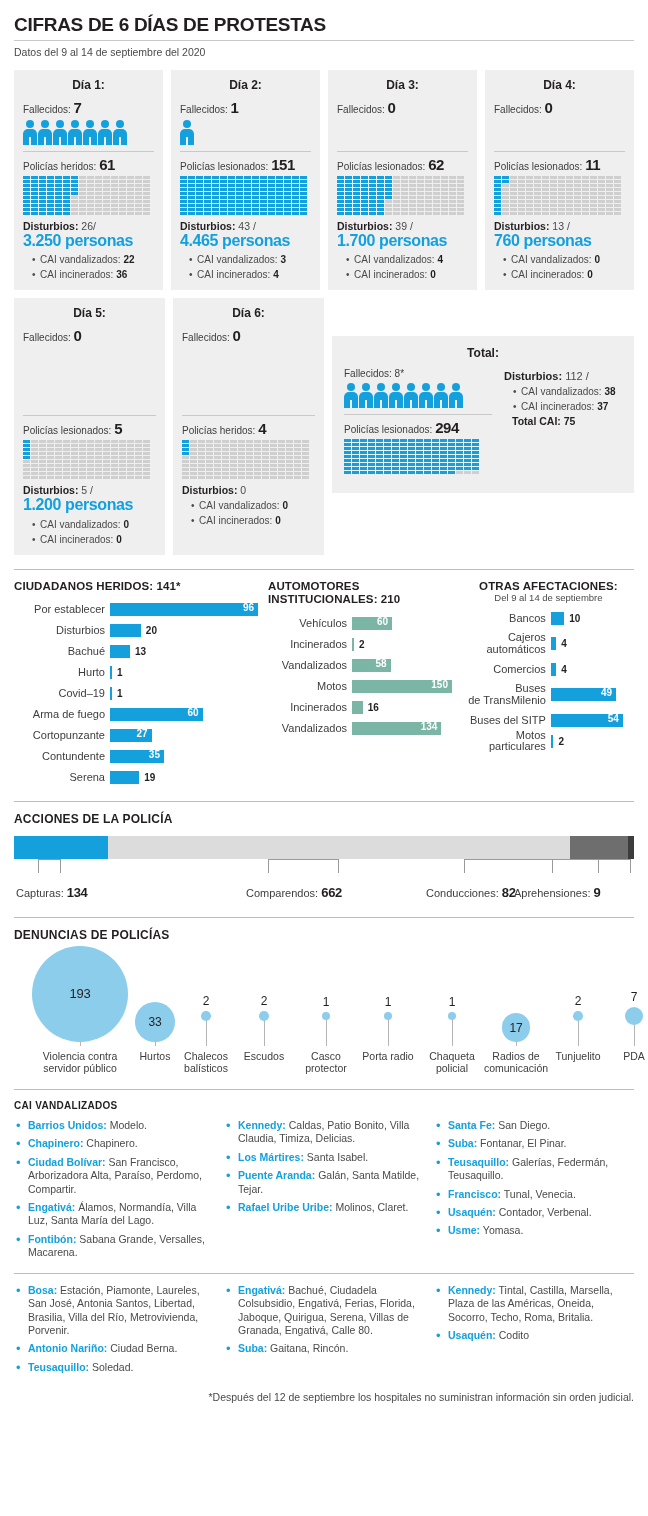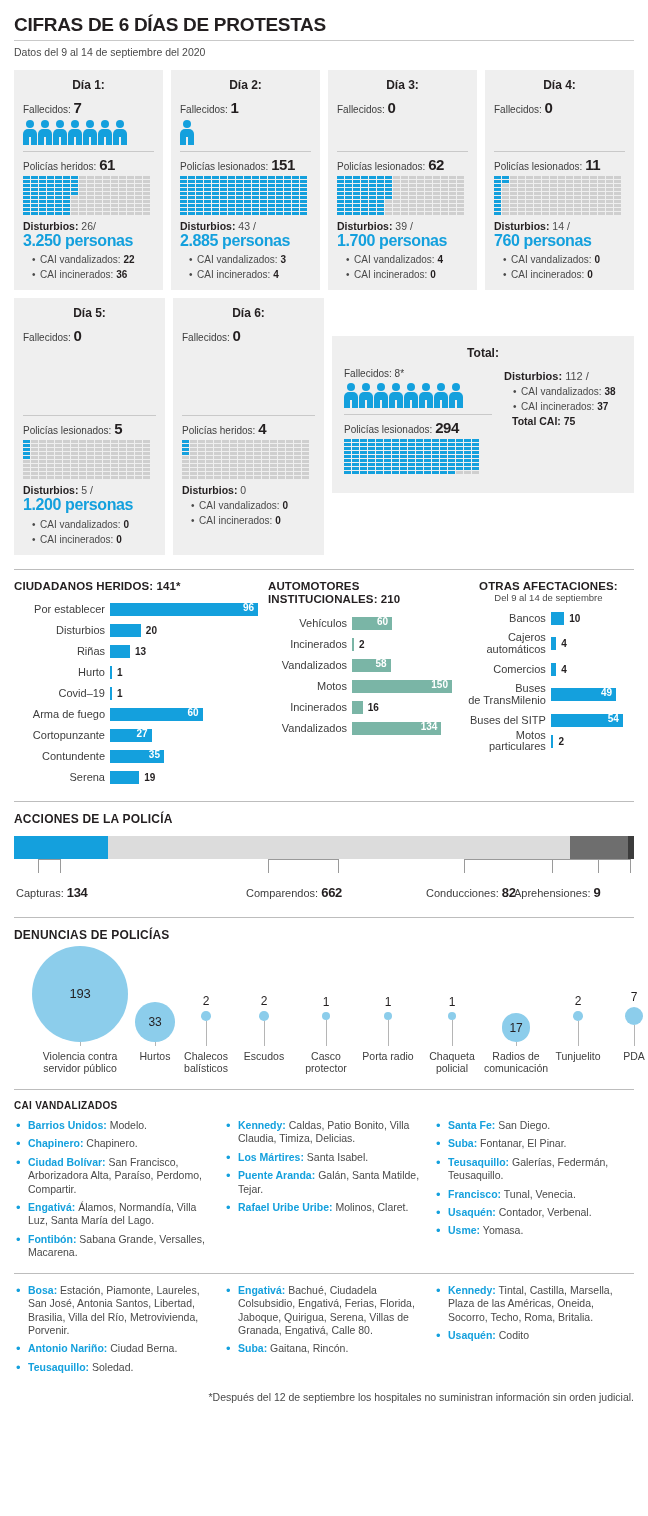--- a/index.html
+++ b/index.html
@@ -497,21 +497,21 @@
           <div class="cell on" style="width: 7px;"></div>
           <div class="cell on" style="width: 7px;"></div>
           <div class="cell on" style="width: 7px;"></div>
           <div class="cell on" style="width: 7px;"></div>
           <div class="cell on" style="width: 7px;"></div>
           <div class="cell on" style="width: 7px;"></div>
           <div class="cell on" style="width: 7px;"></div>
           <div class="cell on" style="width: 7px;"></div>
         </div>
         <div class="dist"><b>Disturbios:</b> <span>43 /</span></div>
-        <div class="people-big">2.885 personas</div>
+        <div class="people-big">4.465 personas</div>
         <ul class="bullets">
           <li><span>CAI vandalizados:</span> <b>3</b></li>
           <li><span>CAI incinerados:</span> <b>4</b></li>
         </ul>
       </div>
       <div class="card w4">
         <div class="day-title">Día 3:</div>
         <div class="lbl"><span>Fallecidos:</span> <span class="big">0</span></div>
         <div class="people"></div>
         <div class="divider"></div>
@@ -846,21 +846,21 @@
           <div class="cell" style="width: 7px;"></div>
           <div class="cell" style="width: 7px;"></div>
           <div class="cell" style="width: 7px;"></div>
           <div class="cell" style="width: 7px;"></div>
           <div class="cell" style="width: 7px;"></div>
           <div class="cell" style="width: 7px;"></div>
           <div class="cell" style="width: 7px;"></div>
           <div class="cell" style="width: 7px;"></div>
           <div class="cell" style="width: 7px;"></div>
         </div>
-        <div class="dist"><b>Disturbios:</b> <span>14 /</span></div>
+        <div class="dist"><b>Disturbios:</b> <span>13 /</span></div>
         <div class="people-big">760 personas</div>
         <ul class="bullets">
           <li><span>CAI vandalizados:</span> <b>0</b></li>
           <li><span>CAI incinerados:</span> <b>0</b></li>
         </ul>
       </div>
     </div>
 
   <div class="cards-row2">
     <div id="row2" style="display:flex;gap:8px;">
@@ -1451,21 +1451,21 @@
             <div class="bar" style="width: 148px;">
               <span class="bar-val-in">96</span>
             </div>
           </div>
           <div class="bar-row">
             <div class="bar-label">Disturbios</div>
             <div class="bar" style="width: 30.8333px;"></div>
             <span class="bar-val-out">20</span>
           </div>
           <div class="bar-row">
-            <div class="bar-label">Riñas</div>
+            <div class="bar-label">Bachué</div>
             <div class="bar" style="width: 20.0417px;"></div>
             <span class="bar-val-out">13</span>
           </div>
           <div class="bar-row">
             <div class="bar-label">Hurto</div>
             <div class="bar" style="width: 2px;"></div>
             <span class="bar-val-out">1</span>
           </div>
           <div class="bar-row">
             <div class="bar-label">Covid–19</div>

